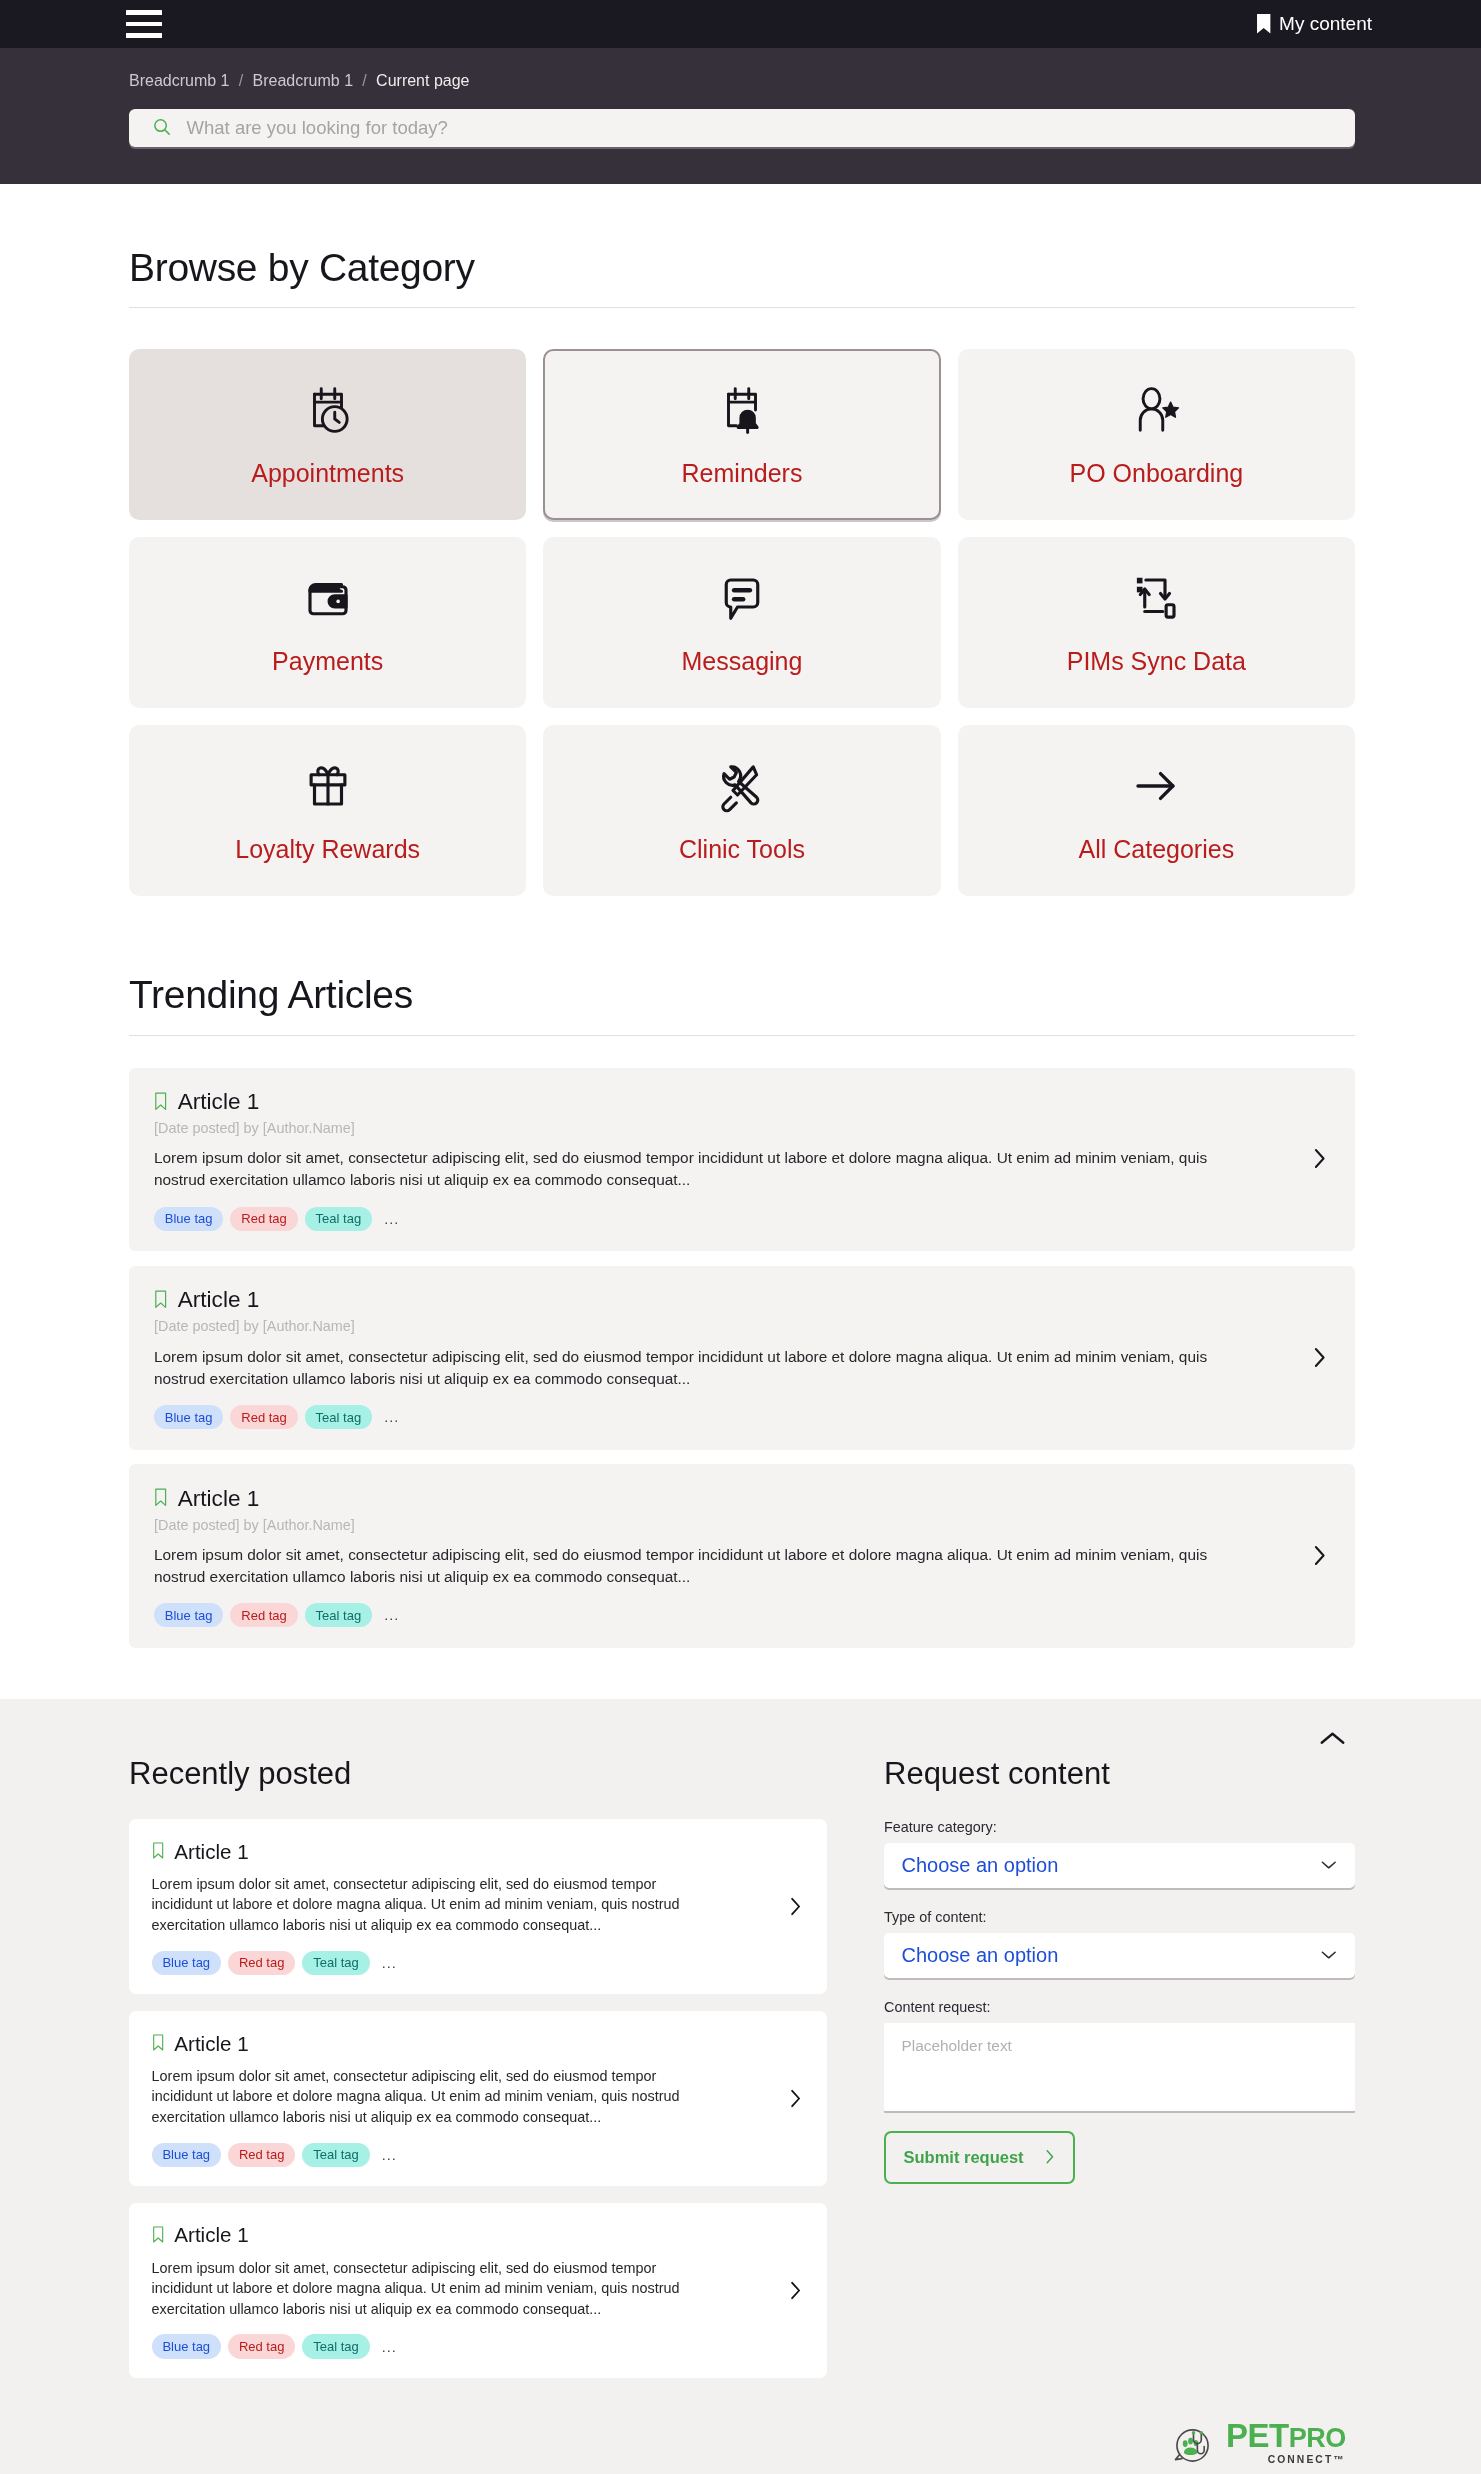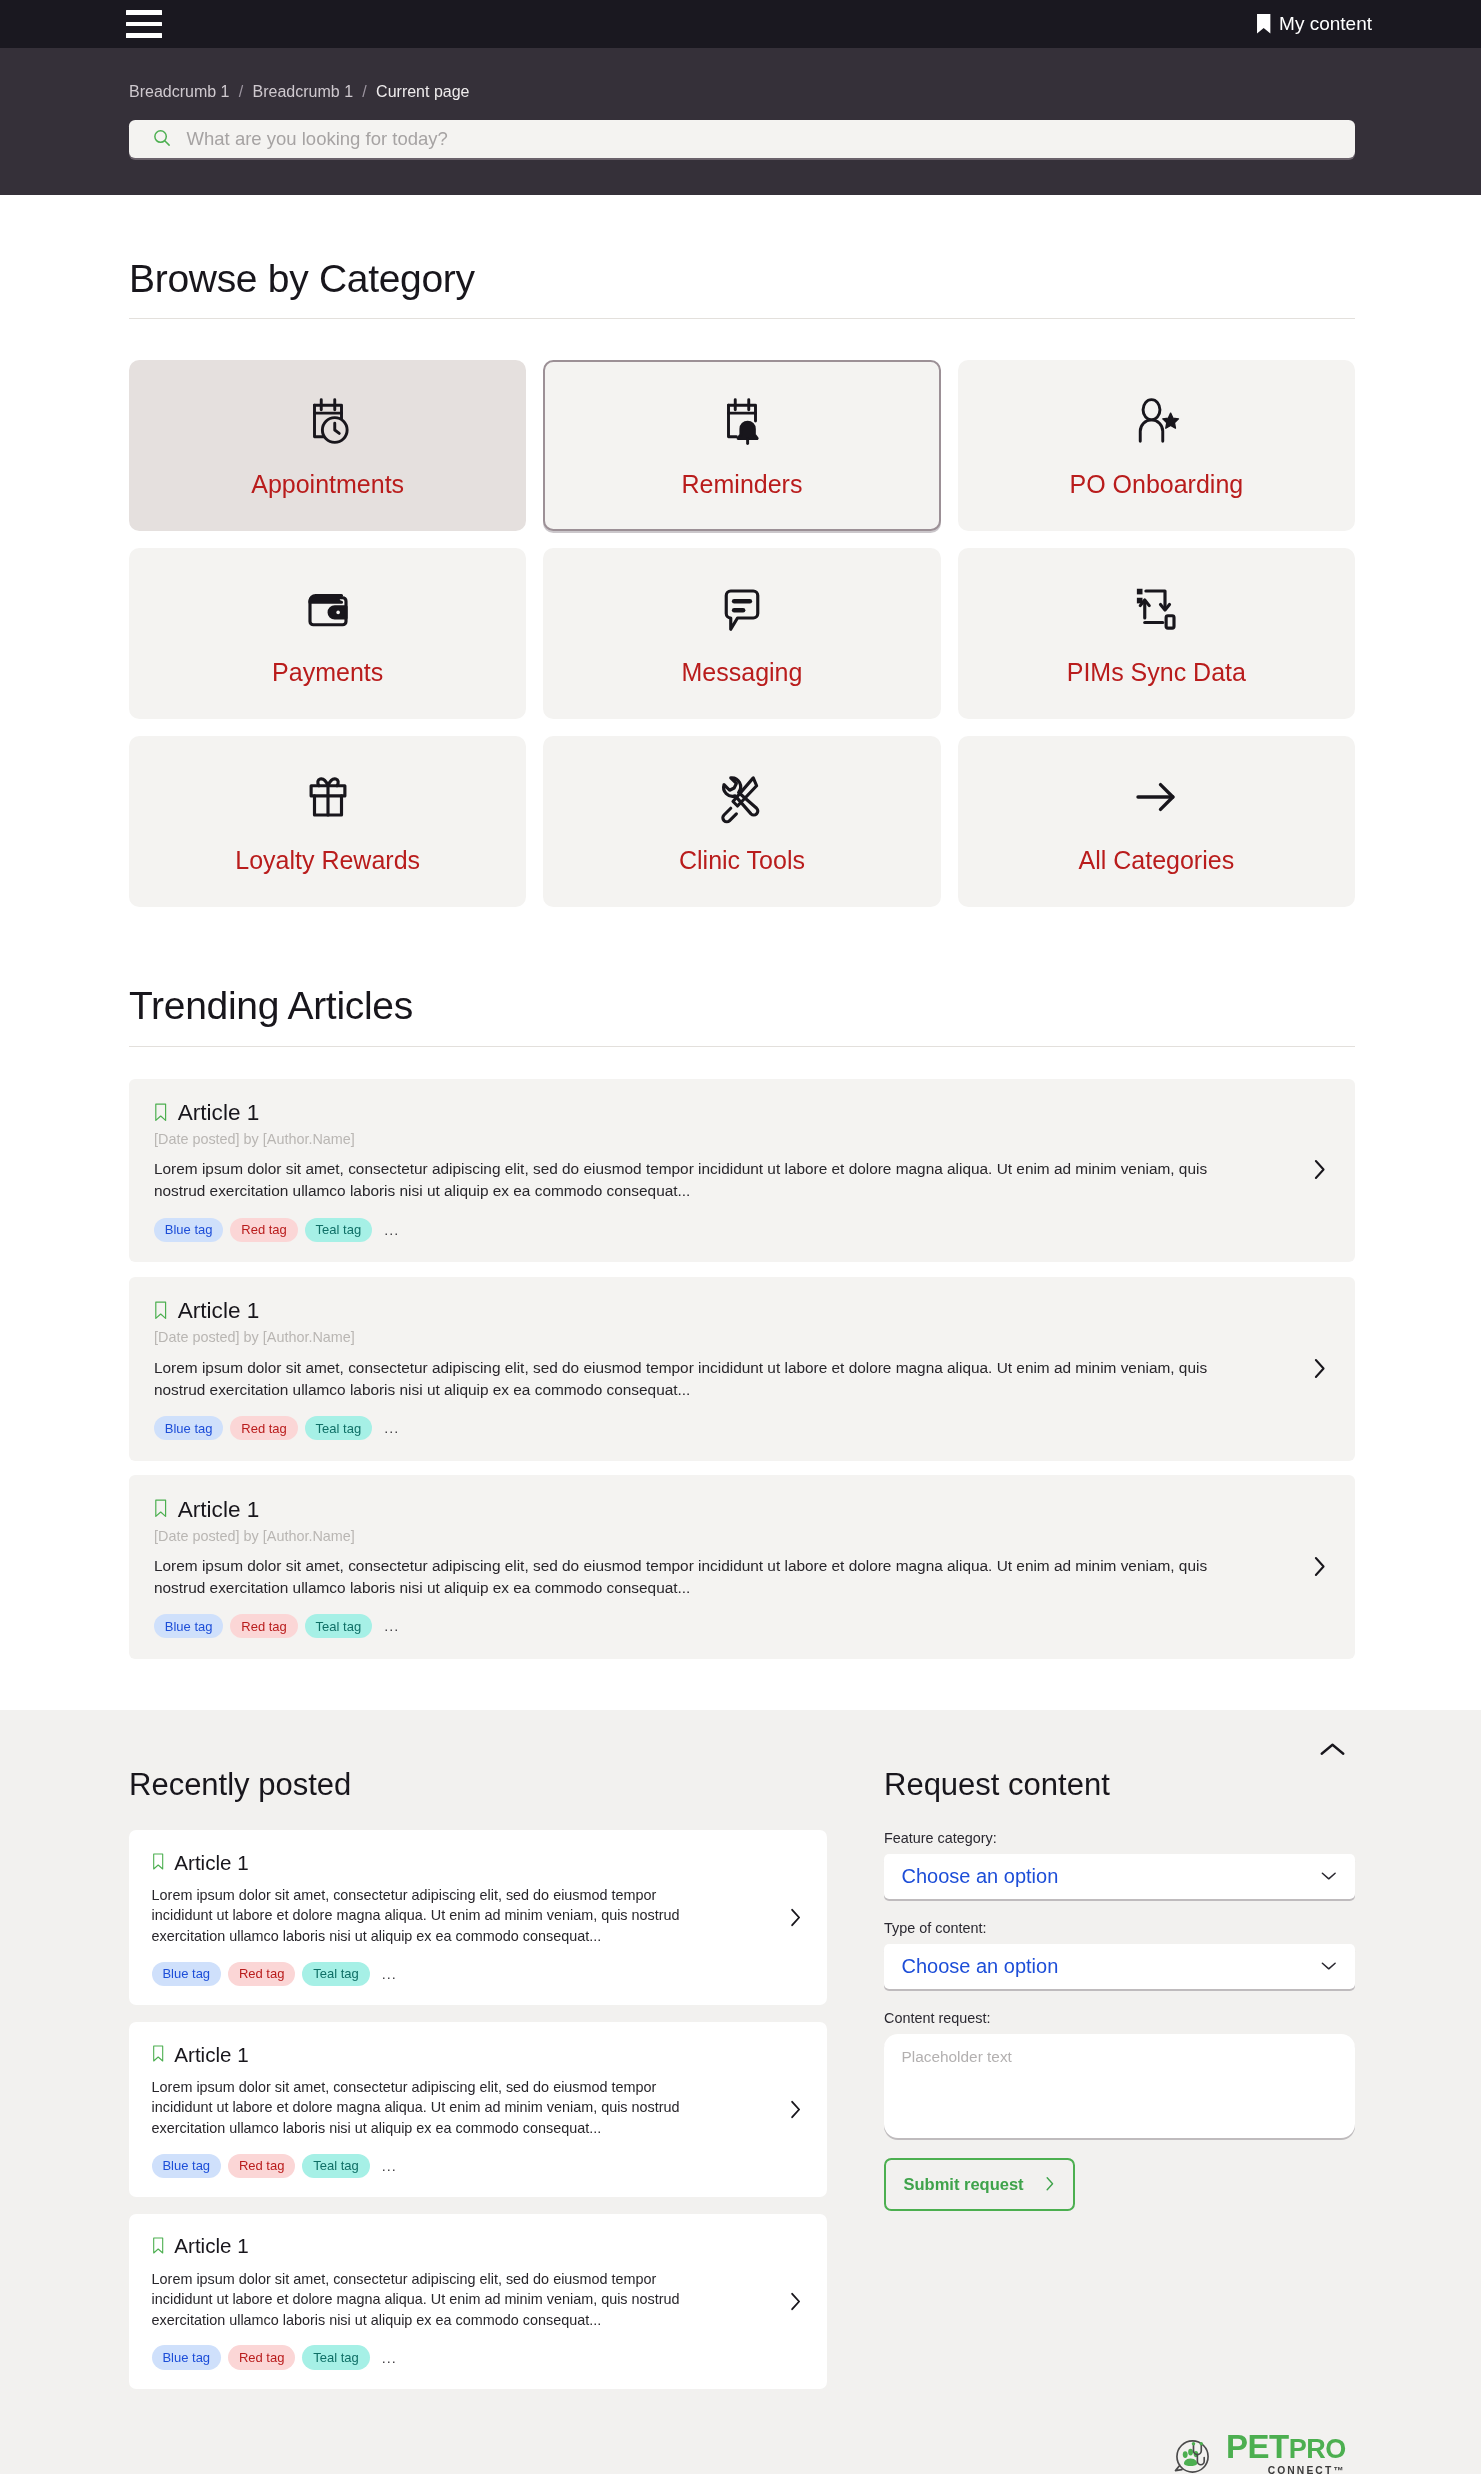--- a/index.html
+++ b/index.html
@@ -22,21 +22,21 @@
   }
   .hamburger { width: 36px; height: 28px; display: flex; flex-direction: column; justify-content: space-between; cursor: pointer; }
   .hamburger span { display: block; height: 4.6px; background: #ffffff; border-radius: 0.5px; width: 100%; }
   .topbar-spacer { flex: 1; }
   .mycontent { display: flex; align-items: center; gap: 8px; color: #ffffff; font-size: 19px; cursor: pointer; margin-right: 32px; }
   .mycontent svg { display: block; }
 
   
   .crumbband {
     background: #353039;
-    padding: 35px 126px 37px 129px;
+    padding: 24px 126px 37px 129px;
   }
   .crumbs { display: flex; align-items: center; gap: 9.3px; font-size: 16px; color: #cfc9cf; margin-bottom: 18.5px; }
   .crumbs .sep { color: #9c95a0; }
   .crumbs .crumb { cursor: pointer; }
   .crumbs .crumb.current { color: #efeced; }
 
   .searchbar {
     height: 38px;
     background: #f4f3f1;
     border-radius: 6.2px;
@@ -125,21 +125,21 @@
   .flabel { font-size: 14.4px; color: #2a2830; margin-bottom: 8.2px; }
   .fgroup { margin-bottom: 20.6px; }
   .fselect {
     height: 45px; background: #ffffff; border-radius: 5.1px;
     display: flex; align-items: center; justify-content: space-between;
     padding: 0 17.5px; cursor: pointer;
     box-shadow: 0 2.1px 0 0 rgba(140,134,140,0.5);
   }
   .fselect .val { font-size: 20px; color: #1d4ed8; }
   .ftextarea {
-    height: 104px; background: #ffffff; border-radius: 14px;
+    height: 88px; background: #ffffff; border-radius: 1px;
     padding: 14.4px 17.5px; font-size: 15.4px; color: #b3b0b0;
     box-shadow: 0 2.1px 0 0 rgba(140,134,140,0.5); cursor: text;
   }
   .submit-btn {
     margin-top: 18.5px;
     width: 191px; height: 53px;
     border: 2.1px solid #4caf50; border-radius: 7.2px;
     background: transparent; cursor: pointer;
     display: flex; align-items: center; justify-content: space-between;
     padding: 0 17.5px;

